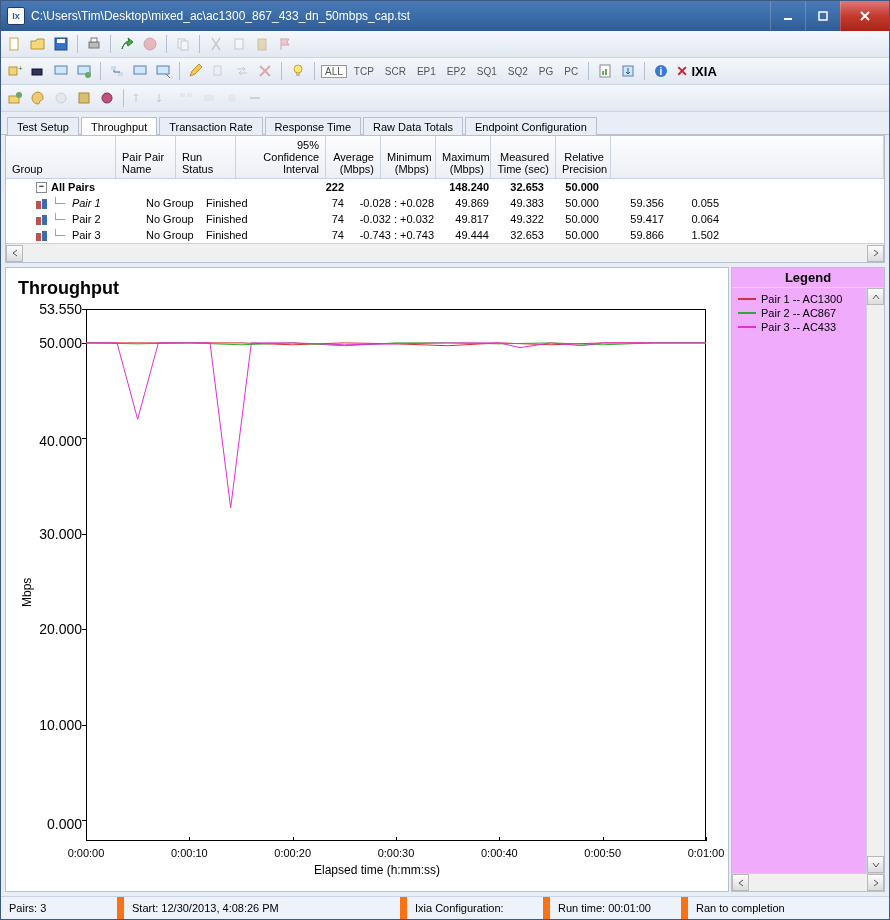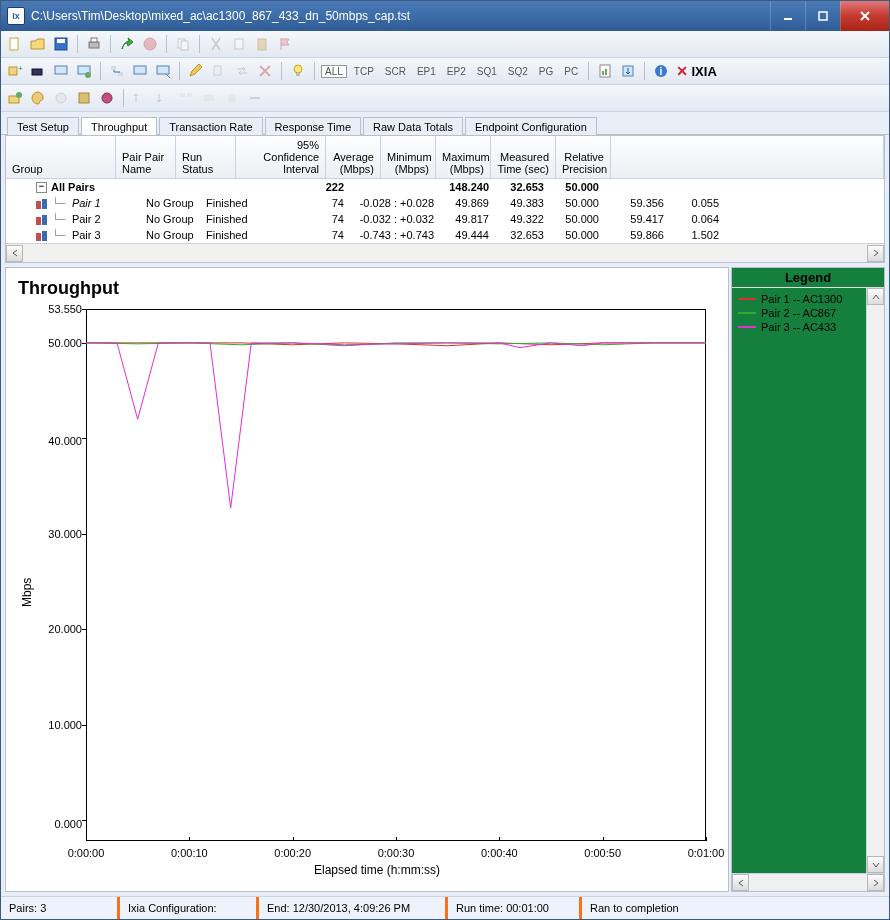--- a/index.html
+++ b/index.html
@@ -51,40 +51,40 @@
   .scroll-strip .sb-track { flex:1; }
 
   
   .chart-legend-row { flex:1; display:flex; margin:4px; gap:2px; min-height:0; }
   .chart-panel { flex:1; background:#fff; border:1px solid #b6c0d0; position:relative; padding:10px 12px; box-sizing:border-box; display:flex; flex-direction:column; }
   .chart-title { font-size:18px; font-weight:bold; margin-bottom:4px; }
   .plot-wrap { position:relative; flex:1; display:flex; }
   .yaxis-label { writing-mode:vertical-rl; transform:rotate(180deg); text-align:center; font-size:12px; padding-right:2px; }
   .plot-inner { flex:1; position:relative; margin-left:4px; }
   .plot-box { position:absolute; left:48px; top:6px; right:10px; bottom:40px; border:1px solid #000; }
-  .ytick { position:absolute; left:0; width:44px; text-align:right; font-size:11px; transform:translateY(-50%); }
+  .ytick { position:absolute; left:0; width:44px; text-align:right; font-size:14px; transform:translateY(-50%); }
   .ytick-line { position:absolute; left:44px; width:4px; height:1px; background:#000; }
   .xtick { position:absolute; bottom:22px; transform:translateX(-50%); font-size:11px; }
   .xtick-line { position:absolute; bottom:40px; width:1px; height:4px; background:#000; }
   .xaxis-label { position:absolute; left:0; right:0; bottom:4px; text-align:center; font-size:12px; }
 
-  .legend-panel { width:152px; background:#15803d; border:1px solid #b6c0d0; display:flex; flex-direction:column; }
+  .legend-panel { width:152px; background:#f0abfc; border:1px solid #b6c0d0; display:flex; flex-direction:column; }
   .legend-title { text-align:center; font-weight:bold; border-bottom:1px solid #ddd; padding:2px; font-size:13px; }
   .legend-body { flex:1; padding:4px 6px; position:relative; }
   .legend-item { display:flex; align-items:center; font-size:11px; height:14px; }
   .legend-swatch { width:18px; height:2px; margin-right:5px; }
   .legend-scroll { height:17px; border-top:1px solid #cbd2df; background:#f0f0f0; display:flex; }
   .vscroll { width:17px; border-left:1px solid #cbd2df; background:#f0f0f0; display:flex; flex-direction:column; }
   .vscroll .sb-btn { height:17px; background:linear-gradient(#fdfdfd,#dcdcdc); border:1px solid #b8b8b8; box-sizing:border-box; display:flex; align-items:center; justify-content:center; }
   .vscroll .sb-track { flex:1; }
   .legend-inner-row { flex:1; display:flex; }
 
   
   .statusbar { height:22px; background:#eef3fb; border-top:1px solid #c9d4e4; display:flex; align-items:center; font-size:11px; }
-  .status-cell { padding:0 8px; border-right:3px solid #f97316; height:100%; display:flex; align-items:center; }
+  .status-cell { padding:0 8px; border-right:7px solid #f97316; height:100%; display:flex; align-items:center; }
   .status-cell:last-child { border-right:none; }
 
   svg.tiny { width:14px; height:14px; }
 </style>
 </head>
 <body>
 
 <div class="window">
 
   <div class="titlebar">
@@ -550,19 +550,19 @@
             <svg width="8" height="8" viewBox="0 0 8 8">
               <path d="M2 1l4 3-4 3" fill="none" stroke="#555"></path>
             </svg>
           </div>
       </div>
     </div>
   </div>
 
   <div class="statusbar">
     <div class="status-cell" style="width:100px">Pairs: 3</div>
+    <div class="status-cell" style="width:260px">Start: 12/30/2013, 4:08:26 PM</div>
     <div class="status-cell" style="width:120px">Ixia Configuration:</div>
-    <div class="status-cell" style="width:170px">End: 12/30/2013, 4:09:26 PM</div>
     <div class="status-cell" style="width:115px">Run time: 00:01:00</div>
     <div class="status-cell" style="flex:1">Ran to completion</div>
   </div>
 
 </div>
 
 </body></html>

